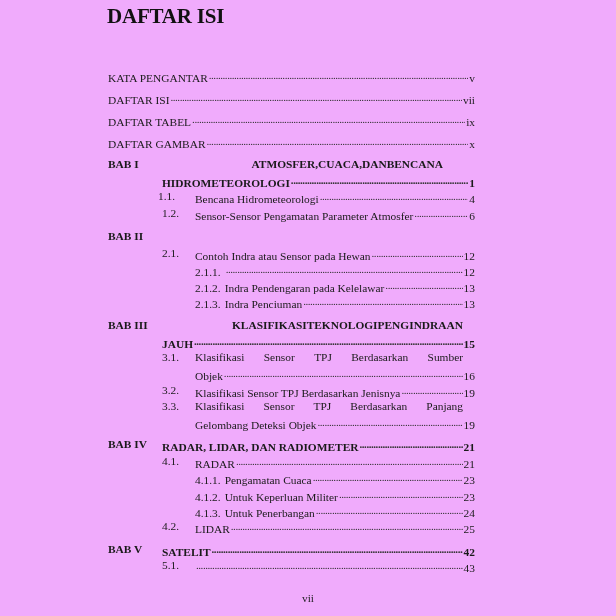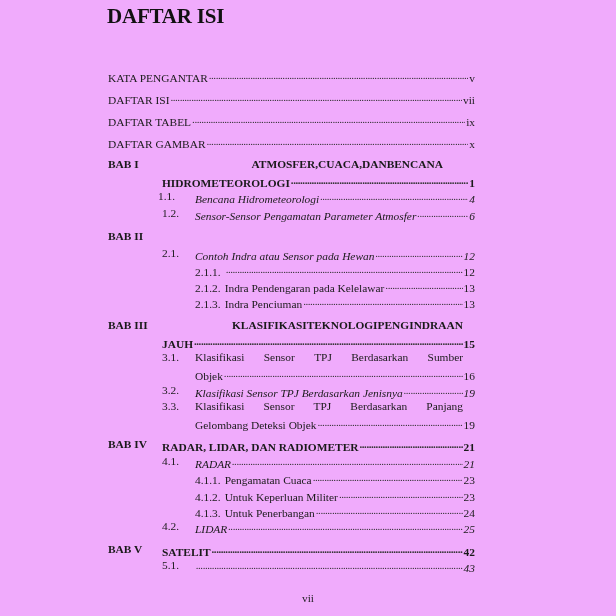--- a/index.html
+++ b/index.html
@@ -13,21 +13,21 @@
   .fill { flex:1; overflow:hidden; position:relative; margin:0 1px; height:14px; }
   .fill::before { content:". . . . . . . . . . . . . . . . . . . . . . . . . . . . . . . . . . . . . . . . . . . . . . . . . . . . . . . . . . . . . . . . . . . . . . . . . . . . . . . . . . . . . . . . . . . . . . . . . . . . . . . . . . . . . . . . . . . . . . . . . . . . . . . . . . . . . . . . . . . . . . . . . . . . . . . . . .";
     position:absolute; left:0; top:0; letter-spacing:-1.6px; font-size:11px; white-space:nowrap; color:#333; }
   .pg { text-align:right; }
   .fm { left:108px; width:367px; }
   .bab-label { position:absolute; left:108px; font-size:11.4px; font-weight:bold; line-height:14px; }
   .bab-title { left:162px; width:313px; font-weight:bold; }
   .bab-title1 { position:absolute; left:162px; width:313px; font-size:11.4px; font-weight:bold;
                 line-height:14px; display:flex; justify-content:flex-end; }
   .num { position:absolute; font-size:11.4px; line-height:14px; }
-  .sub { left:195px; width:280px;font-style:italic; }
+  .sub { left:195px; width:280px; }
   .subsub { left:195px; width:280px; }
   .cont-text { position:absolute; font-size:11.4px; line-height:14px; display:flex; justify-content:space-between; }
   .footer { position:absolute; left:0; width:616px; top:592px; text-align:center; font-size:11.4px; }
 </style>
 </head>
 <body>
 
 <div class="page">
 
   <div class="title">DAFTAR ISI</div>

